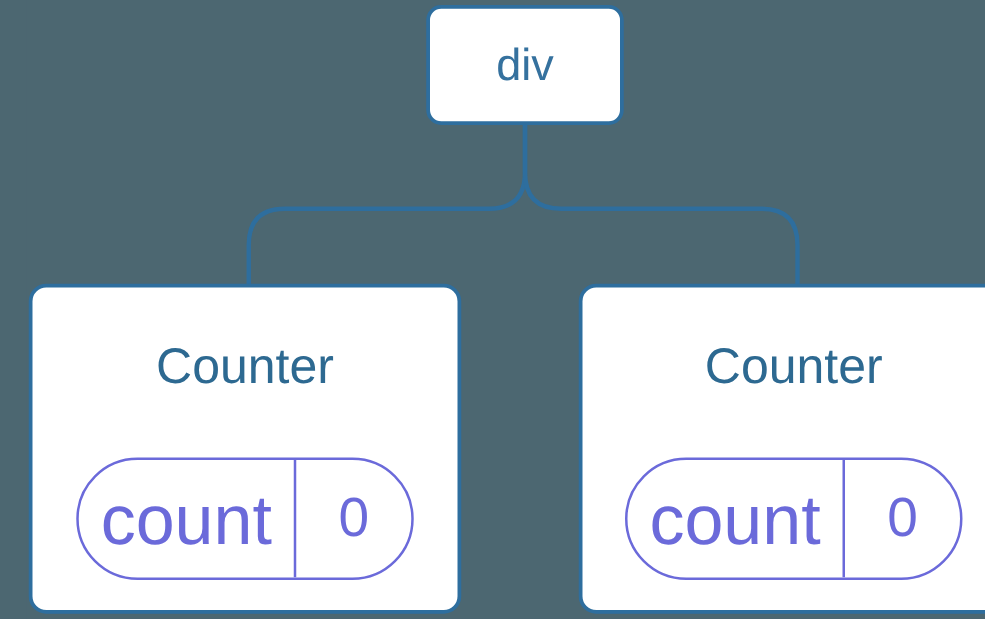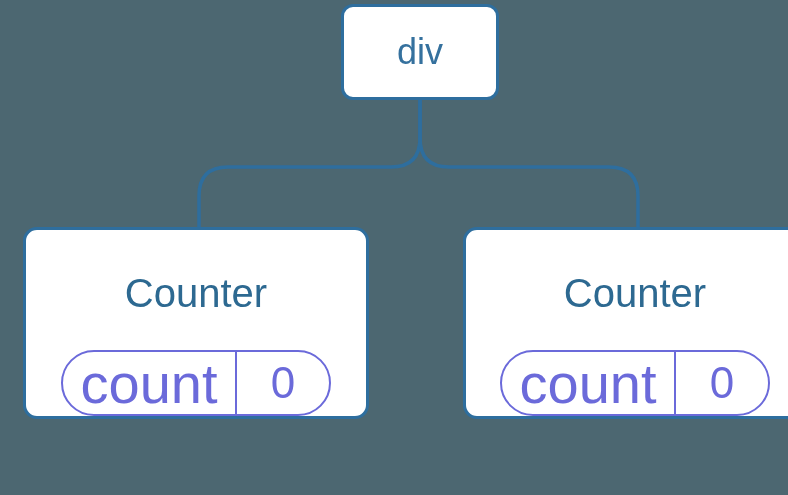--- a/index.html
+++ b/index.html
@@ -50,28 +50,29 @@
     box-sizing: border-box;
     display: flex;
     align-items: center;
     justify-content: center;
     color: var(--node-label);
     font-size: 36px;
   }
   .card {
     position: absolute;
     top: 227px;
-    height: 192px;
+    height: 264px;
     background: var(--card-bg);
     border: 3px solid var(--node-border);
     border-radius: 14px;
     box-sizing: border-box;
     display: flex;
     flex-direction: column;
     align-items: center;
+    gap: 16px;
   }
   .card-left  { left: 2px;   width: 346px; }
   .card-right { left: 442px; width: 344px; }
   .card-title {
     margin-top: 40px;
     font-size: 40px;
     line-height: 46px;
     color: var(--component-title);
   }
   .pill {

